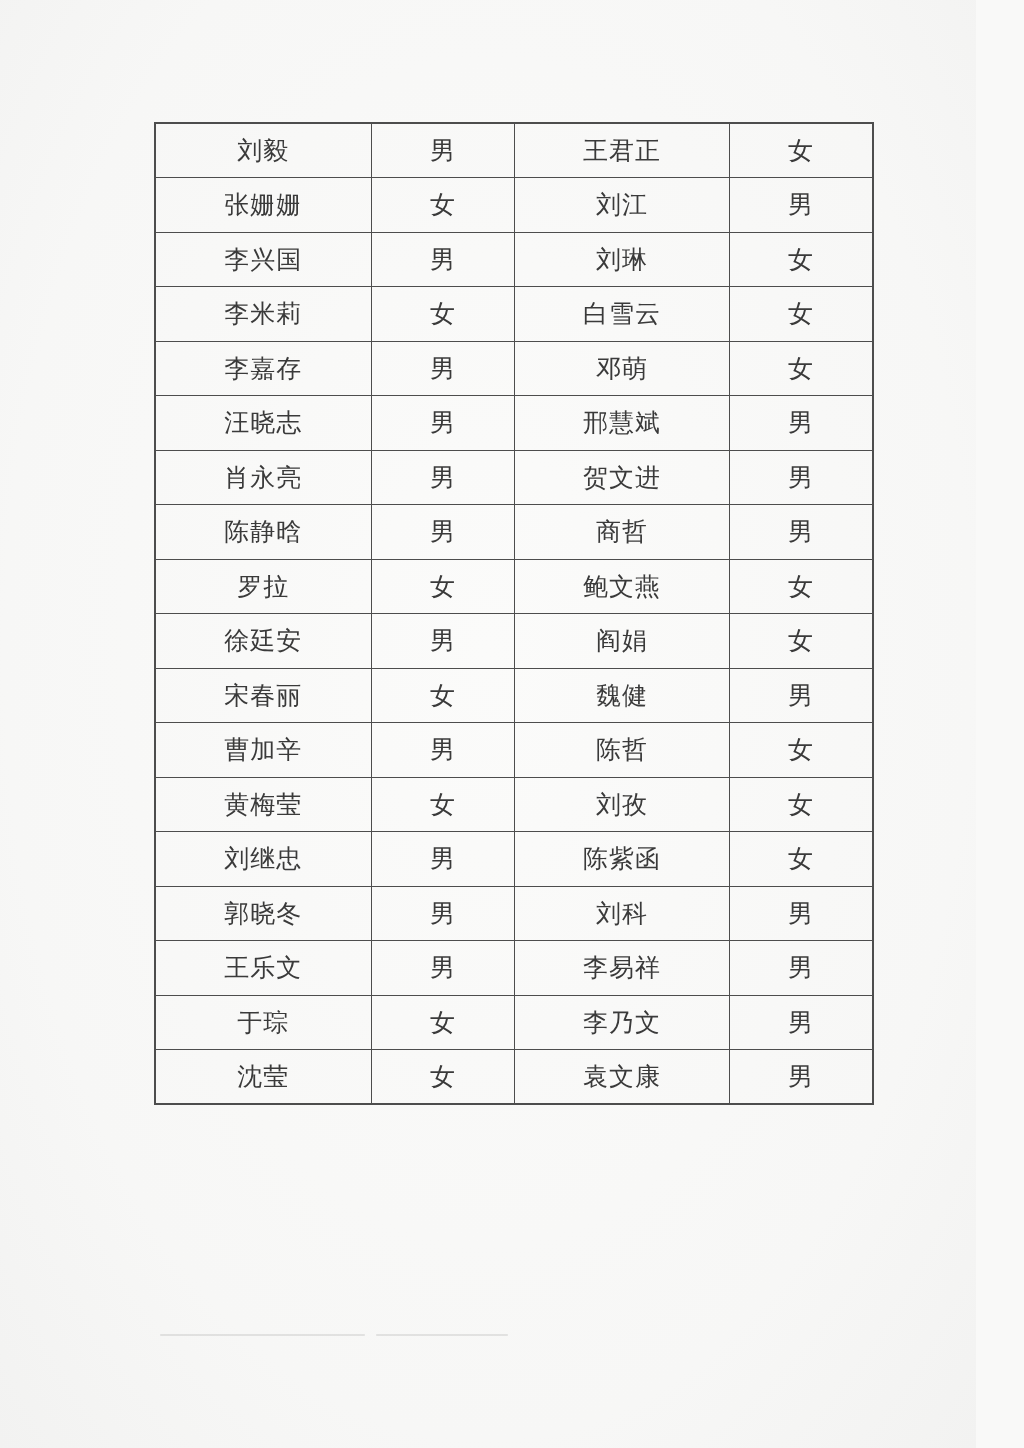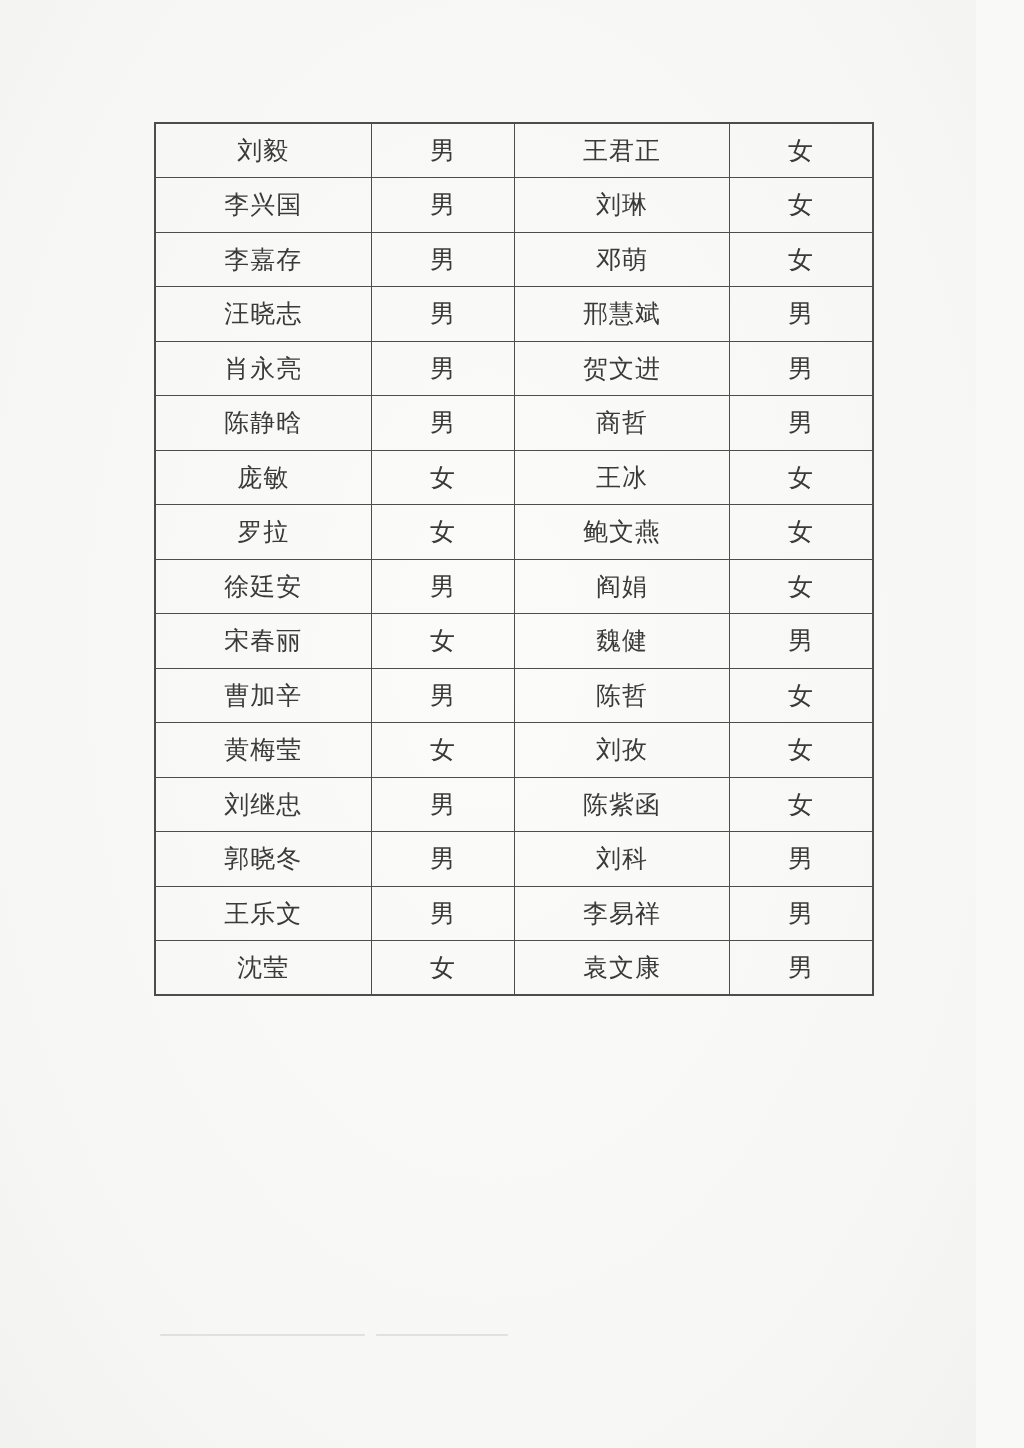--- a/index.html
+++ b/index.html
@@ -67,28 +67,40 @@
       <col class="c-gender2">
     </colgroup>
     <tbody id="roster-body">
   <tr>
     <td>刘毅</td>
     <td>男</td>
     <td>王君正</td>
     <td>女</td>
   </tr>
 
+  <tr>
+    <td>张姗姗</td>
+    <td>女</td>
+    <td>刘江</td>
+    <td>男</td>
+  </tr>
 
   <tr>
     <td>李兴国</td>
     <td>男</td>
     <td>刘琳</td>
     <td>女</td>
   </tr>
 
+  <tr>
+    <td>李米莉</td>
+    <td>女</td>
+    <td>白雪云</td>
+    <td>女</td>
+  </tr>
 
   <tr>
     <td>李嘉存</td>
     <td>男</td>
     <td>邓萌</td>
     <td>女</td>
   </tr>
 
   <tr>
     <td>汪晓志</td>
@@ -105,26 +117,20 @@
   </tr>
 
   <tr>
     <td>陈静晗</td>
     <td>男</td>
     <td>商哲</td>
     <td>男</td>
   </tr>
 
 
-  <tr>
-    <td>庞敏</td>
-    <td>女</td>
-    <td>王冰</td>
-    <td>女</td>
-  </tr>
 
   <tr>
     <td>罗拉</td>
     <td>女</td>
     <td>鲍文燕</td>
     <td>女</td>
   </tr>
 
   <tr>
     <td>徐廷安</td>
@@ -170,20 +176,26 @@
   </tr>
 
   <tr>
     <td>王乐文</td>
     <td>男</td>
     <td>李易祥</td>
     <td>男</td>
   </tr>
 
 
+  <tr>
+    <td>于琮</td>
+    <td>女</td>
+    <td>李乃文</td>
+    <td>男</td>
+  </tr>
 
   <tr>
     <td>沈莹</td>
     <td>女</td>
     <td>袁文康</td>
     <td>男</td>
   </tr>
 </tbody>
   </table>
 

